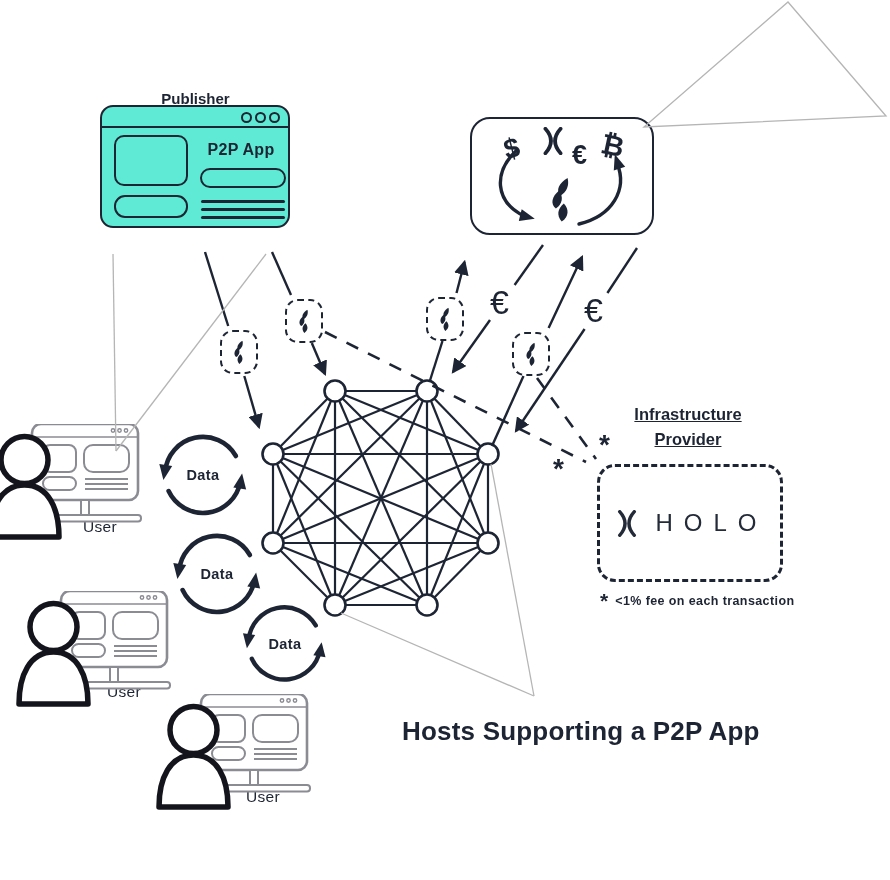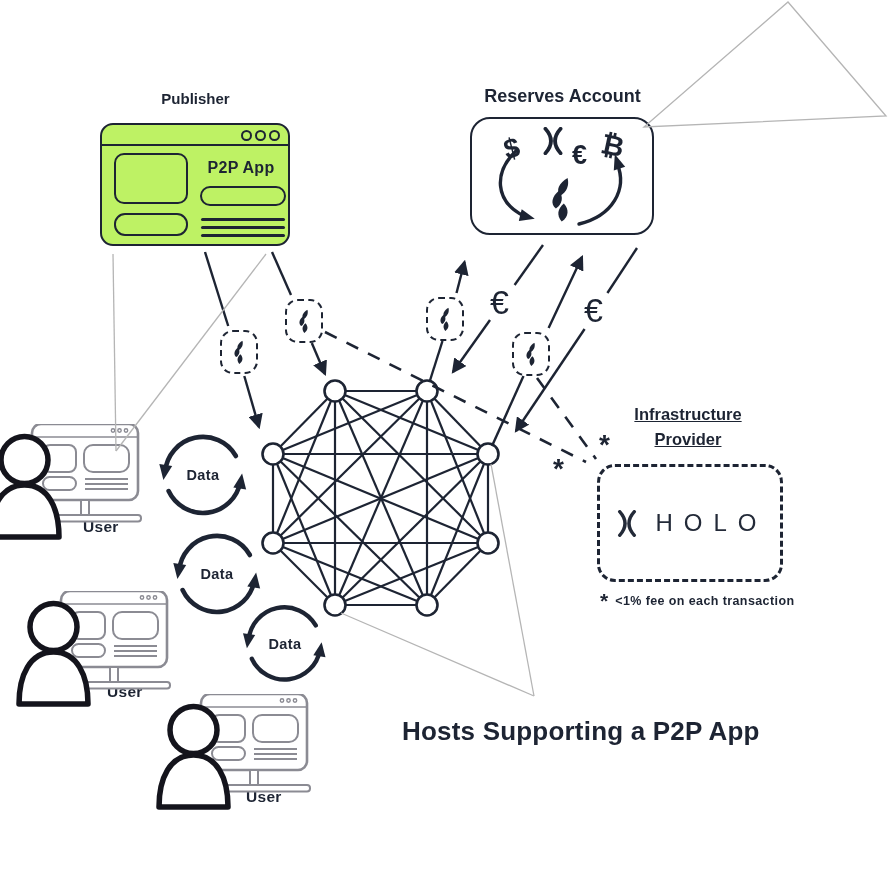--- a/index.html
+++ b/index.html
@@ -5,22 +5,22 @@
   html,body{margin:0;padding:0;background:#fff;}
   #canvas{
     position:relative; width:890px; height:880px; background:#fff; overflow:hidden;
     font-family:"Liberation Sans","DejaVu Sans",sans-serif; color:#1d2433;
   }
   #overlay{position:absolute;left:0;top:0;z-index:2;pointer-events:none;}
   .html-layer{position:absolute;left:0;top:0;width:100%;height:100%;z-index:1;}
   .lbl{position:absolute;font-weight:bold;color:#1d2433;white-space:nowrap;}
 
   
-  .pub-window{position:absolute;left:100px;top:123px;width:186px;height:119px;
-    border:2.6px solid #1d2433;border-radius:13px;background:#bef264;}
+  .pub-window{position:absolute;left:100px;top:105px;width:186px;height:119px;
+    border:2.6px solid #1d2433;border-radius:13px;background:#5eead4;}
   .pub-titlebar{position:absolute;left:0;top:0;width:100%;height:19px;border-bottom:2.2px solid #1d2433;}
   .win-dots{position:absolute;right:8px;top:5px;display:flex;gap:3px;}
   .win-dots i{width:7px;height:7px;border:2px solid #1d2433;border-radius:50%;}
   .pub-bigrect{position:absolute;left:12px;top:28px;width:70px;height:47px;border:2.2px solid #1d2433;border-radius:10px;}
   .pub-appname{position:absolute;left:96px;top:34px;width:86px;text-align:center;font-size:16px;font-weight:600;letter-spacing:.3px;}
   .pub-rightpill{position:absolute;left:98px;top:61px;width:82px;height:16px;border:2.2px solid #1d2433;border-radius:10px;}
   .pub-smallpill{position:absolute;left:12px;top:88px;width:70px;height:19px;border:2.2px solid #1d2433;border-radius:11px;}
   .pub-bar{position:absolute;left:99px;width:84px;height:3.4px;background:#1d2433;border-radius:2px;}
 
   
@@ -37,21 +37,21 @@
     border:3px dashed #1d2433;border-radius:18px;background:#fff;
     display:flex;align-items:center;justify-content:center;gap:13px;}
   .infra-logo-text{font-size:24px;font-weight:500;letter-spacing:11px;color:#232a38;text-indent:0;}
   .footnote{position:absolute;left:600px;top:594px;display:flex;align-items:center;gap:7px;}
   .footnote .mark{font-size:21px;font-weight:bold;line-height:14px;}
   .footnote .note{font-size:12.5px;font-weight:600;letter-spacing:.4px;}
 
   .euro-label{position:absolute;font-size:34px;font-weight:500;color:#1d2433;}
   .star{position:absolute;font-size:28px;font-weight:bold;color:#1d2433;line-height:14px;}
   .data-label{position:absolute;width:64px;text-align:center;font-size:14.5px;font-weight:bold;letter-spacing:.4px;}
-  .user-label{position:absolute;font-size:15.5px;font-weight:bold;letter-spacing:.3px;}
+  .user-label{position:absolute;font-size:15.5px;font-weight:normal;letter-spacing:.3px;}
 </style>
 </head>
 <body>
 
 <div id="canvas">
 
   <div class="html-layer">
 
     <div class="lbl" style="left:100px;top:90px;width:191px;text-align:center;font-size:15px;">Publisher</div>
     <div class="pub-window">
@@ -64,21 +64,20 @@
       </div>
       <div class="pub-bigrect"></div>
       <div class="pub-appname">P2P App</div>
       <div class="pub-rightpill"></div>
       <div class="pub-smallpill"></div>
       <div class="pub-bar" style="top:93px;"></div>
       <div class="pub-bar" style="top:101px;"></div>
       <div class="pub-bar" style="top:109px;"></div>
     </div>
 
-    <div class="lbl" style="left:470px;top:86px;width:185px;text-align:center;font-size:18px;">Reserves Account</div>
     <div class="reserves-box">
       <span class="cur" style="left:32px;top:14px;font-size:28px;transform:rotate(-14deg);">$</span>
       <svg style="position:absolute;left:65px;top:8px;" width="32" height="28" viewBox="0 0 26 24">
         <path d="M6.5,1.5 Q16,12 6.5,22.5" stroke="#1d2433" stroke-width="3.2" fill="none" stroke-linecap="round"></path>
         <path d="M19.5,1.5 Q10,12 19.5,22.5" stroke="#1d2433" stroke-width="3.2" fill="none" stroke-linecap="round"></path>
       </svg>
       <span class="cur" style="left:100px;top:21px;font-size:27px;font-weight:600;">€</span>
       <span class="cur" style="left:129px;top:11px;font-size:28px;transform:rotate(12deg);">₿</span>
     </div>
 

